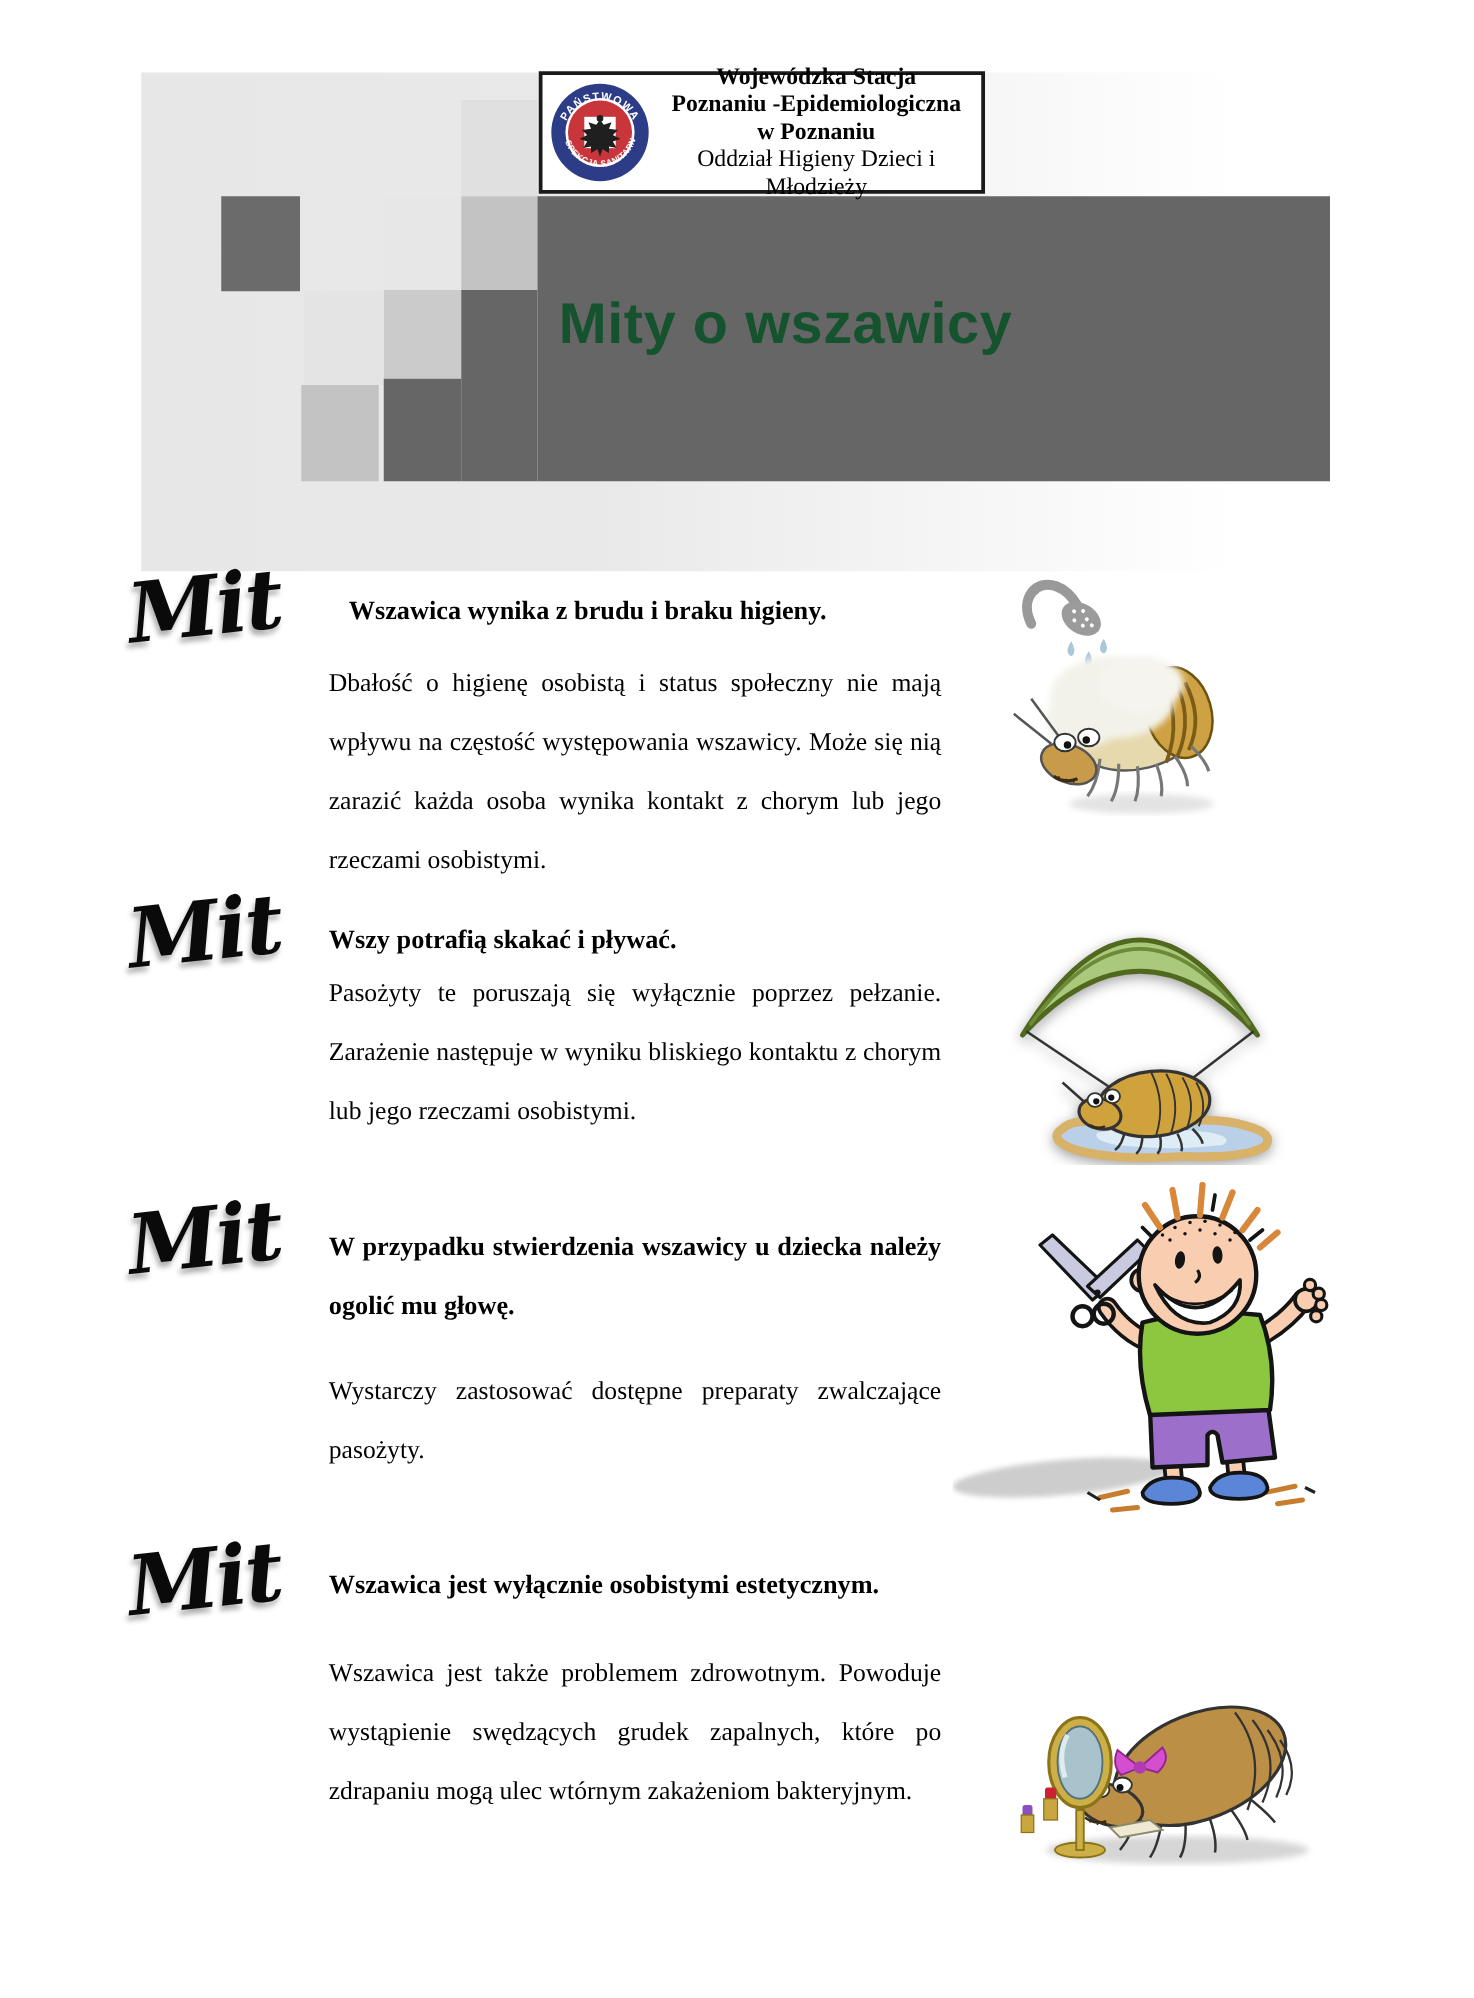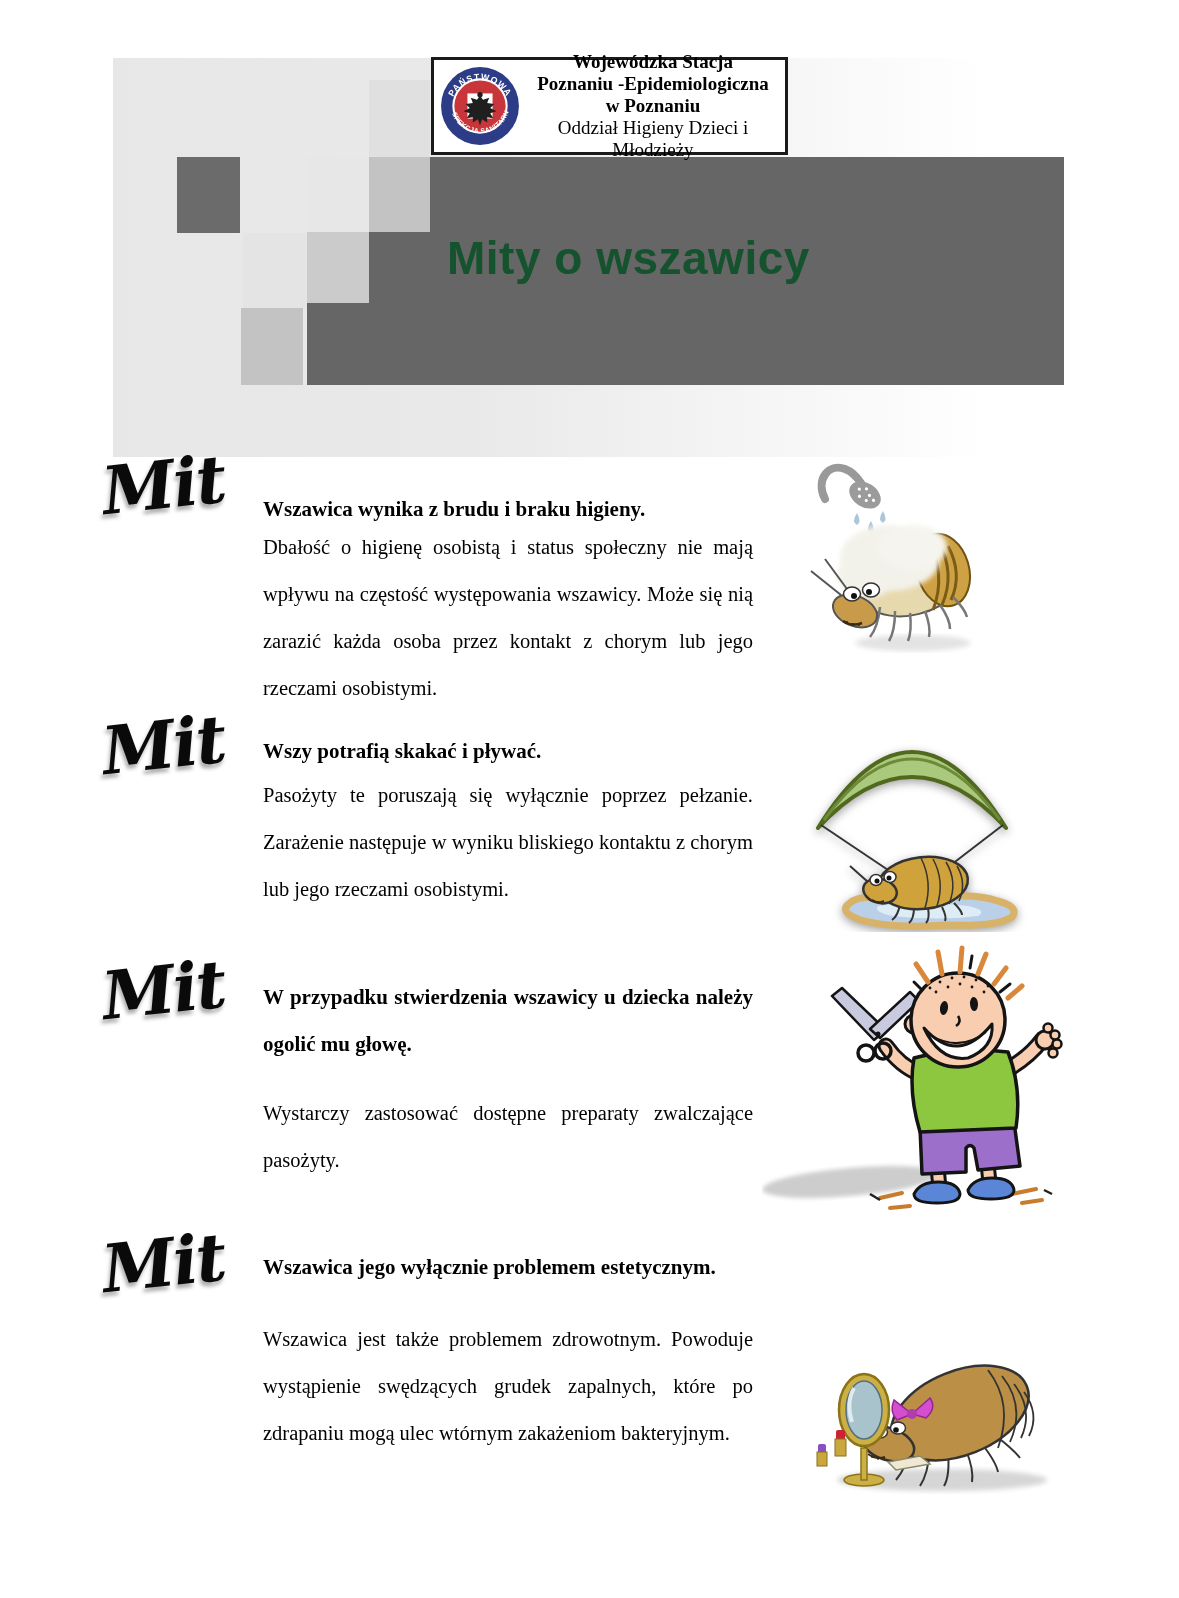--- a/index.html
+++ b/index.html
@@ -83,22 +83,22 @@
   <div class="badge-text">
     <div class="b">Wojewódzka Stacja</div>
     <div class="b">Poznaniu -Epidemiologiczna</div>
     <div class="b">w Poznaniu</div>
     <div>Oddział Higieny Dzieci i Młodzieży</div>
   </div>
 </div>
 
 <section class="sectionwrap">
   <div class="mit" style="left:102px;top:452px;">Mit</div>
-  <div class="heading" style="top:486px;">Wszawica wynika z brudu i braku higieny.</div>
-  <div class="bodycopy" style="top:524px;">Dbałość o higienę osobistą i status społeczny nie mają wpływu na częstość występowania wszawicy. Może się nią zarazić każda osoba przez kontakt z chorym lub jego rzeczami osobistymi.</div>
+  <div class="heading" style="top:465px;margin-left:16px;">Wszawica wynika z brudu i braku higieny.</div>
+  <div class="bodycopy" style="top:524px;">Dbałość o higienę osobistą i status społeczny nie mają wpływu na częstość występowania wszawicy. Może się nią zarazić każda osoba wynika kontakt z chorym lub jego rzeczami osobistymi.</div>
   <svg class="art" style="left:795px;top:455px;" width="185" height="200" viewBox="0 0 185 200">
     <defs>
         <filter id="blurA">
           <feGaussianBlur stdDeviation="2.5"></feGaussianBlur>
         </filter>
       </defs>
     <ellipse cx="118" cy="188" rx="58" ry="8" fill="#e3e3e3" filter="url(#blurA)"></ellipse>
     <path d="M30,44 C20,24 34,8 50,14 C58,17 62,22 66,28" stroke="#999999" stroke-width="8" fill="none" stroke-linecap="round"></path>
     <g transform="rotate(32 70 40)">
       <ellipse cx="70" cy="40" rx="17" ry="12" fill="#9b9b9b"></ellipse>
@@ -241,21 +241,21 @@
     <ellipse cx="182" cy="76" rx="4" ry="7" fill="#141414" transform="rotate(8 182 76)"></ellipse>
     <ellipse cx="212" cy="72" rx="4" ry="7" fill="#141414" transform="rotate(-4 212 72)"></ellipse>
     <path d="M196,84 q4,6 -2,10" stroke="#141414" stroke-width="2.5" fill="none"></path>
     <path d="M162,96 Q196,134 230,92 Q232,116 206,126 Q178,130 162,96 Z" fill="#ffffff" stroke="#141414" stroke-width="3" stroke-linejoin="round"></path>
     <path d="M170,104 Q198,120 224,100" stroke="#141414" stroke-width="2" fill="none"></path>
   </svg>
 </section>
 
 <section class="sectionwrap">
   <div class="mit" style="left:102px;top:1230px;">Mit</div>
-  <div class="heading" style="top:1244px;">Wszawica jego wyłącznie problemem estetycznym.</div>
+  <div class="heading" style="top:1244px;">Wszawica jest wyłącznie osobistymi estetycznym.</div>
   <div class="bodycopy" style="top:1316px;">Wszawica jest także problemem zdrowotnym. Powoduje wystąpienie swędzących grudek zapalnych, które po zdrapaniu mogą ulec wtórnym zakażeniom bakteryjnym.</div>
   <svg class="art" style="left:792px;top:1328px;" width="270" height="178" viewBox="0 0 270 178">
     <defs>
         <filter id="blurC">
           <feGaussianBlur stdDeviation="2.5"></feGaussianBlur>
         </filter>
       </defs>
     <ellipse cx="150" cy="152" rx="105" ry="11" fill="#d6d6d6" filter="url(#blurC)"></ellipse>
     <path d="M120,118 q-6,22 -16,34" stroke="#333" stroke-width="2" fill="none"></path>
     <path d="M138,122 q-2,24 -10,36" stroke="#333" stroke-width="2" fill="none"></path>

